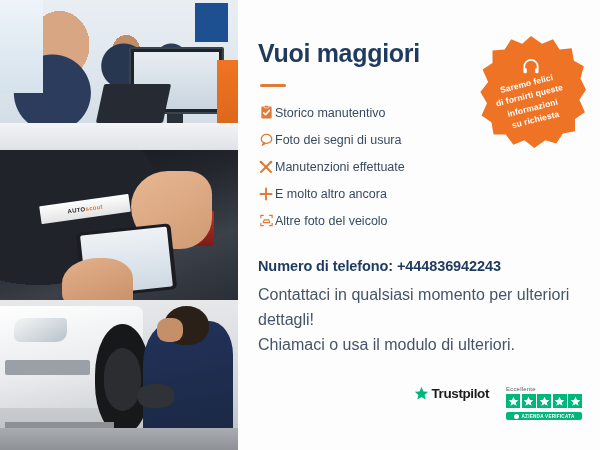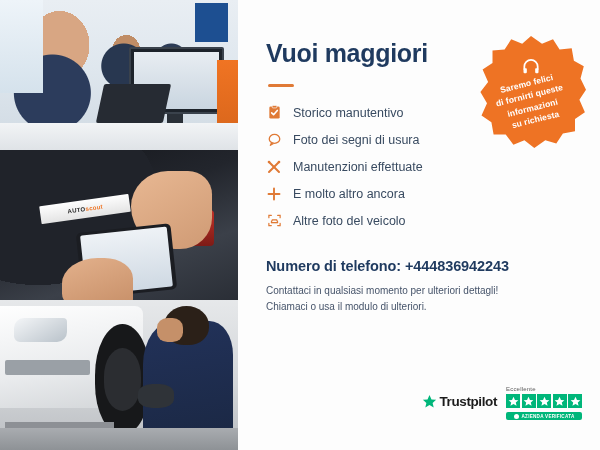--- a/index.html
+++ b/index.html
@@ -55,46 +55,46 @@
   .p3 .tyre { position:absolute; left:40%; top:16%; width:23%; height:74%; background:#17181a; border-radius:50%/46%; }
   .p3 .tyre:after { content:""; position:absolute; inset:22% 16%; background:#2b2d31; border-radius:50%/46%; }
   .p3 .mech { position:absolute; right:2%; top:14%; width:38%; height:86%; background:linear-gradient(170deg,#22325a,#1a2742); border-radius:34% 26% 4% 4%; }
   .p3 .head { position:absolute; right:12%; top:4%; width:19%; height:26%; background:#2b2018; border-radius:50% 50% 45% 45%; }
   .p3 .face { position:absolute; right:23%; top:12%; width:11%; height:16%; background:#c59069; border-radius:40%; }
   .p3 .glove { position:absolute; right:27%; top:56%; width:15%; height:16%; background:#2f3338; border-radius:40%; }
   .p3 .bench { position:absolute; left:0; bottom:0; width:100%; height:15%; background:linear-gradient(180deg,#a9acb0,#8e9296); }
   .p3 .lift { position:absolute; left:2%; bottom:12%; width:46%; height:7%; background:#8d9095; }
 
   
-  .content { position:relative; flex:1; height:450px; background:#fdfdfd; padding:38px 22px 0 28px; }
+  .content { position:relative; flex:1; height:450px; background:#fdfdfd; padding:38px 22px 0 20px; }
 
   .headline { font-size:25px; line-height:1.20; font-weight:700; color:#1f3a5f; letter-spacing:-.3px; max-width:215px; }
   .rule { width:26px; height:3px; background:#e07a36; margin:16px 0 12px 2px; border-radius:2px; }
 
   
   .badge { position:absolute; right:14px; top:36px; width:110px; height:112px; display:flex; align-items:center; justify-content:center; }
   .blob { position:absolute; inset:0; background:#ee7324;
           clip-path: polygon(50% 0%,60% 7%,70% 3%,76% 12%,87% 11%,89% 22%,98% 27%,95% 38%,100% 48%,94% 57%,99% 68%,90% 74%,90% 85%,79% 87%,73% 96%,63% 93%,53% 100%,44% 93%,34% 97%,27% 88%,16% 88%,14% 77%,5% 71%,10% 60%,4% 50%,11% 41%,6% 30%,15% 24%,15% 13%,26% 12%,32% 3%,42% 7%);
   }
   .badge-inner { position:relative; z-index:2; width:100%; height:100%; display:flex; flex-direction:column; align-items:center; justify-content:center; }
   .headset { width:20px; height:17px; margin-bottom:2px; }
   .badge-text { transform:rotate(-14deg); text-align:center; color:#ffffff; font-size:8.5px; font-weight:700; line-height:1.45; letter-spacing:.1px; width:86px; }
 
   
   .features { margin-top:2px; }
-  .feat { display:flex; align-items:center; gap:11px; height:27px; }
+  .feat { display:flex; align-items:center; gap:1px; height:27px; }
   .feat-ico { width:16px; height:16px; flex:0 0 16px; display:flex; align-items:center; justify-content:center; color:#e07a36; }
   .feat-label { font-size:12.5px; color:#384a60; font-weight:400; }
 
   
   .phone { margin-top:24px; font-size:14.5px; font-weight:700; color:#1f3a5f; letter-spacing:-.1px; }
-  .sub { margin-top:9px; font-size:10px; line-height:1.55; color:#46546a; }
-
-  
-  .tp { position:absolute; right:18px; bottom:30px; display:flex; align-items:center; gap:9px; }
+  .sub { margin-top:9px; font-size:16px; line-height:1.55; color:#46546a; }
+
+  
+  .tp { position:absolute; right:18px; bottom:30px; display:flex; align-items:flex-start; gap:17px; }
   .tp-logo { display:flex; align-items:center; gap:3px; padding-bottom:3px; }
   .tp-name { font-size:13.5px; font-weight:700; color:#1c1c1c; letter-spacing:-.4px; }
   .tp-right { display:flex; flex-direction:column; align-items:center; gap:2px; }
   .tp-exc { font-size:6px; color:#5a5a5a; letter-spacing:.2px; align-self:flex-start; }
   .tp-stars { display:flex; gap:1.5px; }
   .tp-star { width:14px; height:14px; background:#00b67a; display:flex; align-items:center; justify-content:center; }
   .tp-verif { margin-top:2px; background:#00b67a; border-radius:2px; padding:1.5px 5px; display:flex; align-items:center; gap:3px; align-self:stretch; justify-content:center; }
   .tp-verif span { font-size:4.6px; color:#ffffff; font-weight:700; letter-spacing:.25px; }
   .tp-check { width:5px; height:5px; border-radius:50%; background:#ffffff; }
 </style>

